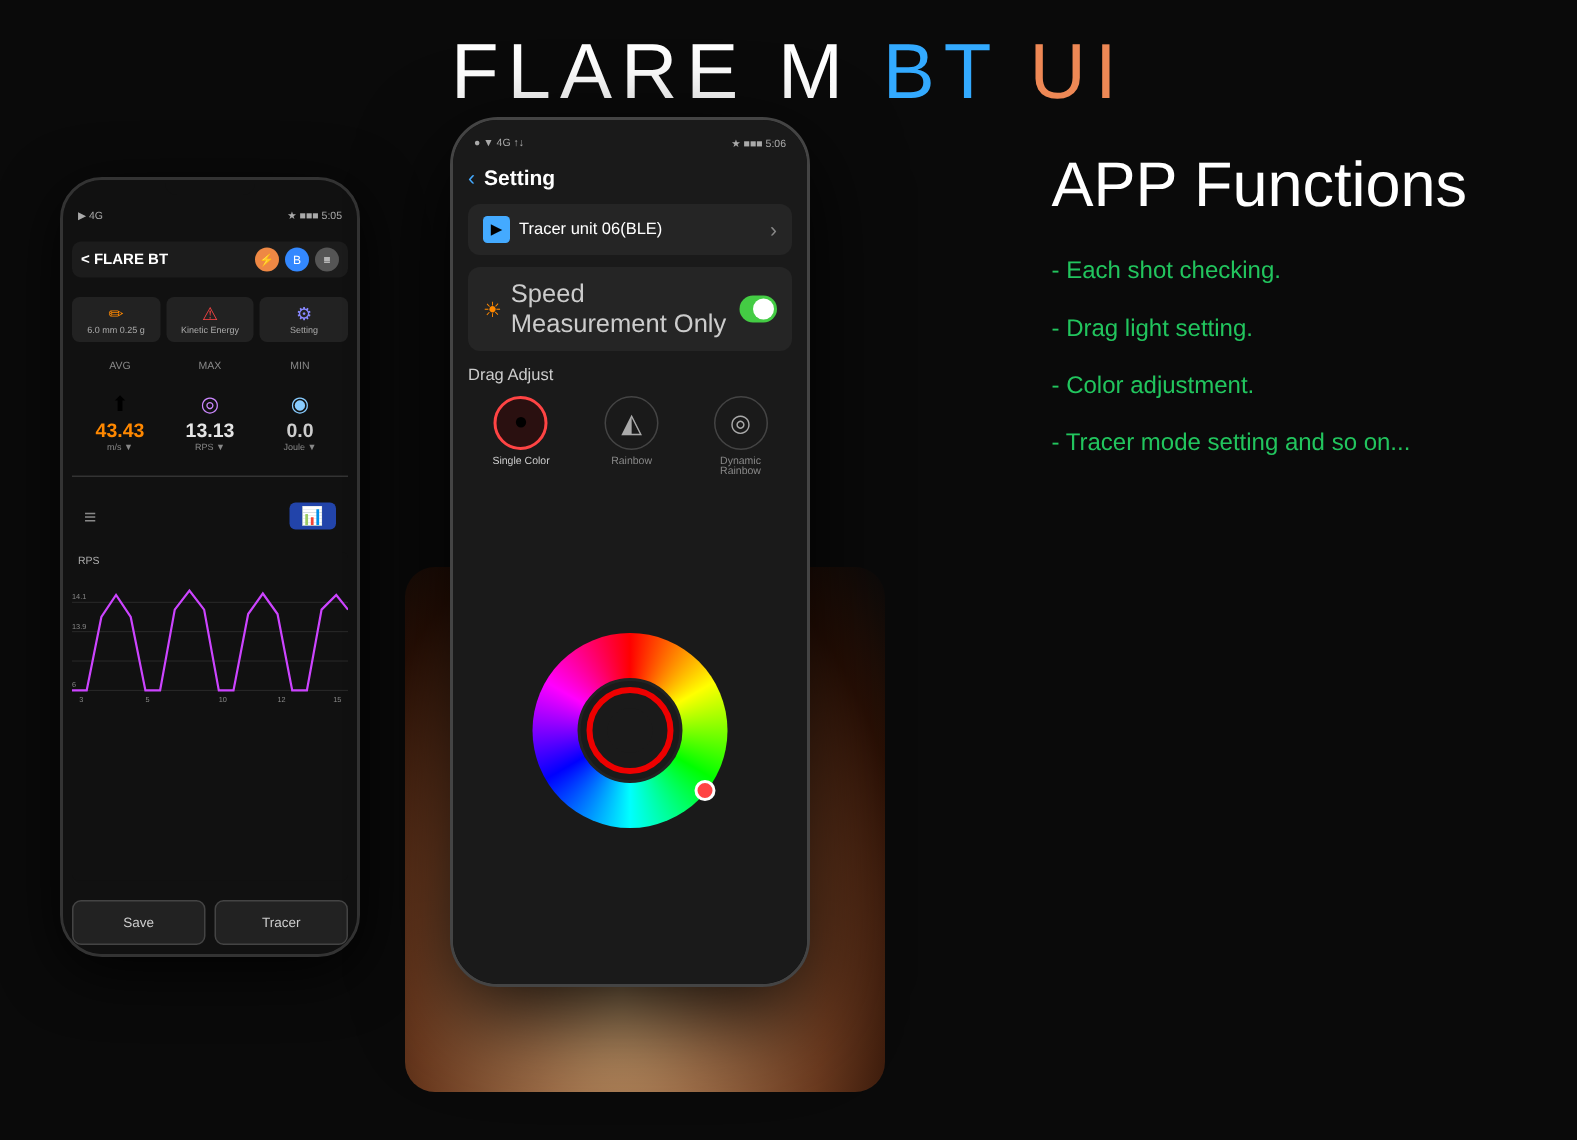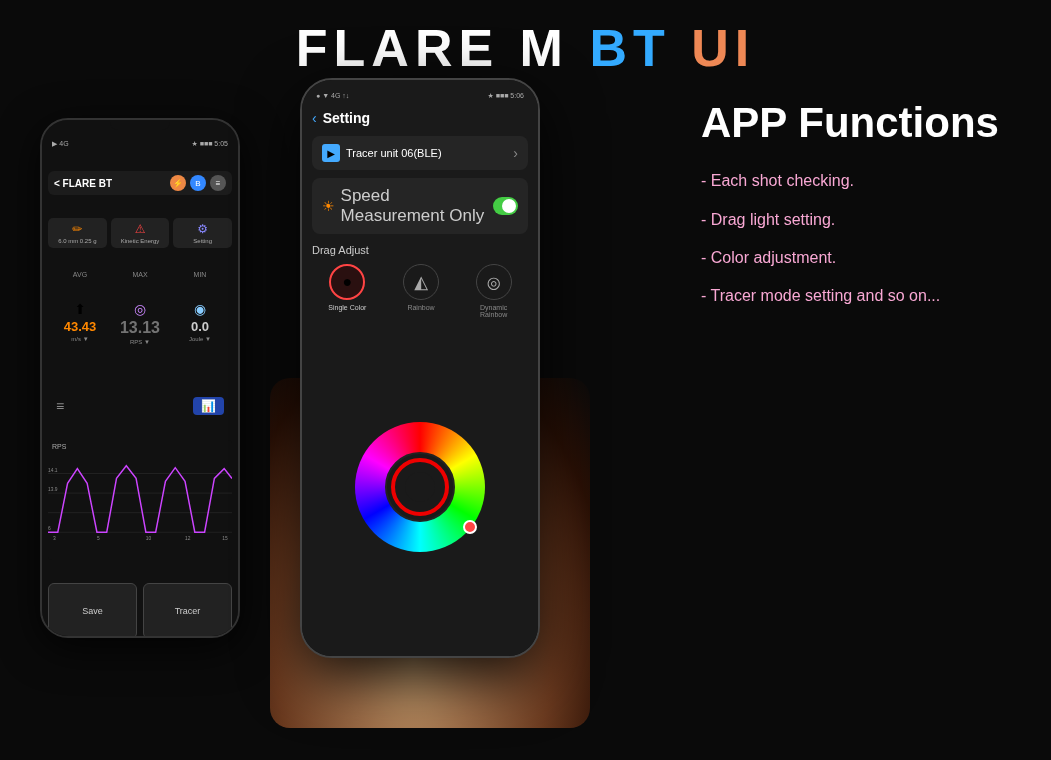--- a/index.html
+++ b/index.html
@@ -13,21 +13,21 @@
     }
 
     
     .header {
       text-align: center;
       padding-top: 18px;
       letter-spacing: 4px;
     }
     .header-flare {
       font-size: 52px;
-      font-weight: 700;
+      font-weight: 400;
       color: #fff;
       letter-spacing: 6px;
     }
     .header-bt {
       color: #3af;
     }
     .header-ui {
       color: #e85;
     }
 
@@ -63,21 +63,21 @@
       background: #111;
       border-radius: 0 0 8px 8px;
       z-index: 10;
     }
     .phone-left-screen {
       background: #111;
       height: 100%;
       padding: 20px 6px 6px;
       display: flex;
       flex-direction: column;
-      gap: 23px;
+      gap: 13px;
     }
     .phone-status-bar {
       display: flex;
       justify-content: space-between;
       align-items: center;
       font-size: 7px;
       color: #aaa;
       padding: 0 4px;
     }
     .phone-header-bar {
@@ -159,21 +159,21 @@
     }
     .amm-val-section {
       flex: 1;
       display: flex;
       flex-direction: column;
       align-items: center;
       gap: 2px;
     }
     .amm-icon { font-size: 14px; }
     .amm-number-orange { color: #f80; font-size: 13px; font-weight: bold; }
-    .amm-number-purple { color: #737373; font-size: 16px; font-weight: bold; }
+    .amm-number-purple { color: #e5e5e5; font-size: 13px; font-weight: bold; }
     .amm-number-white { color: #ccc; font-size: 13px; font-weight: bold; }
     .amm-unit { font-size: 6px; color: #888; }
 
     .divider-line {
       height: 1px;
       background: #333;
       margin: 2px 0;
     }
 
     .bottom-icons {
@@ -215,21 +215,21 @@
     .save-erase-row {
       display: flex;
       gap: 6px;
       justify-content: space-between;
     }
     .se-btn {
       flex: 1;
       background: #222;
       border-radius: 6px;
       text-align: center;
-      padding: 22px;
+      padding: 9px;
       font-size: 9px;
       color: #ccc;
       border: 1px solid #444;
     }
 
     
     .phone-right-wrapper {
       position: relative;
       width: 320px;
       height: 630px;
@@ -488,28 +488,28 @@
 
     
     .app-functions {
       position: absolute;
       right: 30px;
       top: 100px;
       width: 320px;
     }
     .app-func-title {
       font-size: 42px;
-      font-weight: 700;
+      font-weight: 400;
       color: #fff;
       line-height: 1.1;
       margin-bottom: 24px;
     }
     .app-func-item {
       font-size: 16px;
-      color: #f9a8d4;
+      color: #22c55e;
       margin-bottom: 16px;
       line-height: 1.4;
     }
   </style>
 </head>
 <body>
 
 <div class="header">
   <span class="header-flare">
     <span>FLARE M </span><span class="header-bt">BT</span> <span class="header-ui">UI</span>

